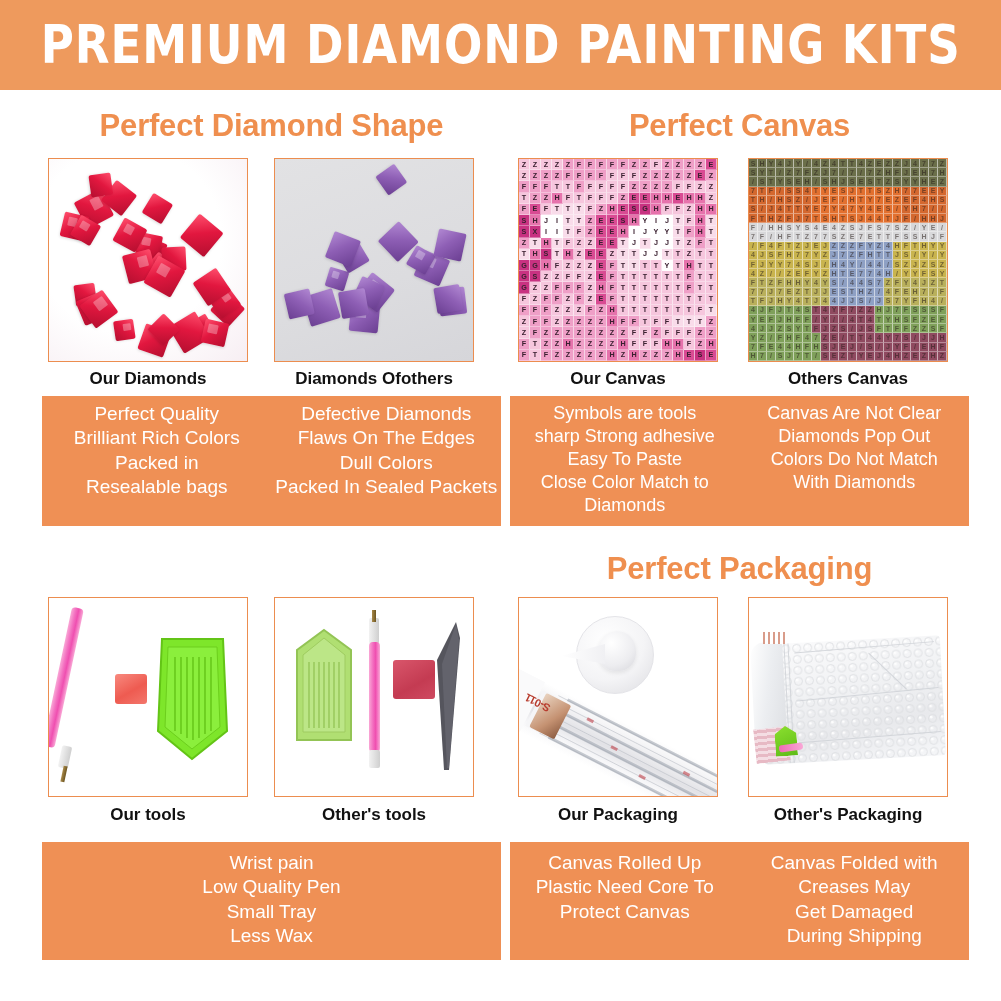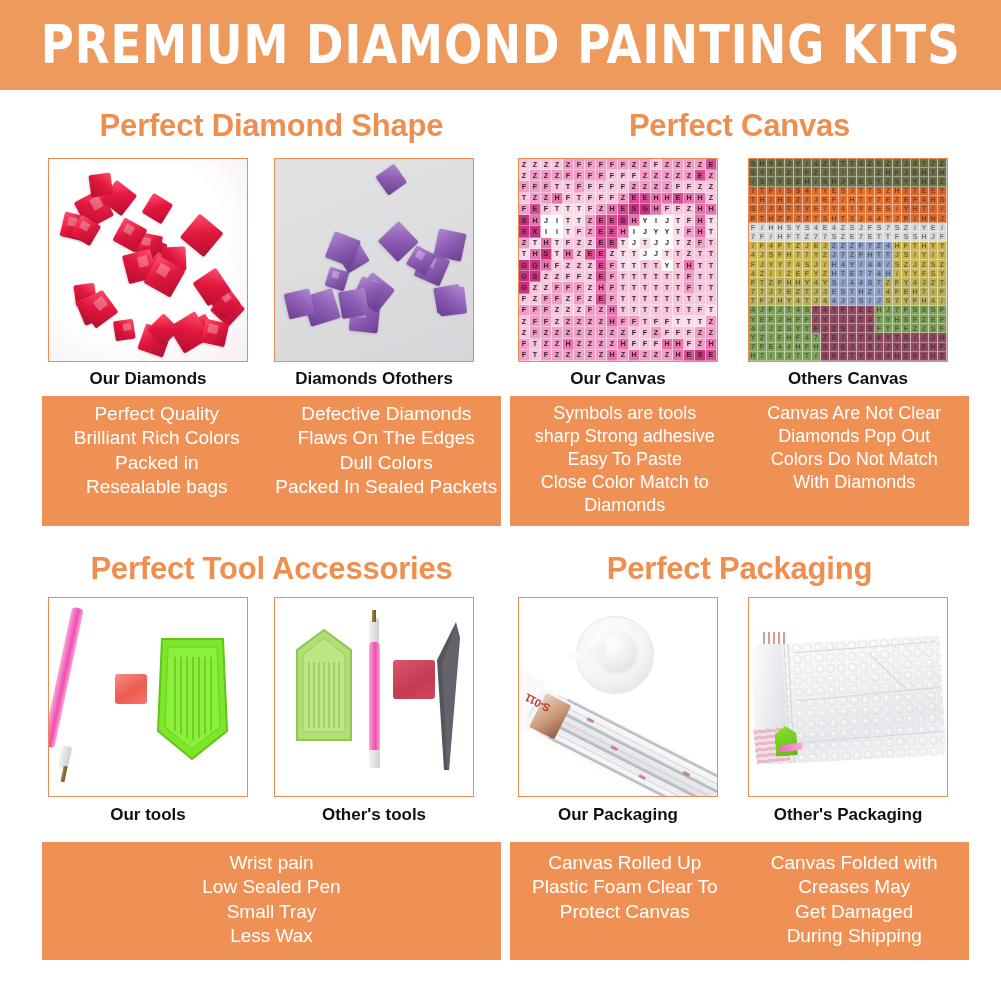--- a/index.html
+++ b/index.html
@@ -196,21 +196,20 @@
 <body>
 
 <div class="page">
 
   <div class="header">
     <div class="header-title">PREMIUM DIAMOND PAINTING KITS</div>
   </div>
 
   <div class="sec-title" id="title-shape">Perfect Diamond Shape</div>
   <div class="sec-title" id="title-canvas">Perfect Canvas</div>
-  <div class="sec-title" id="title-tools">Perfect Tool Accessories</div>
   <div class="sec-title" id="title-packaging">Perfect Packaging</div>
 
   <div class="photo" id="ph-our-diamonds">
     <div class="inner bg-white-pink" id="art-our-diamonds">
         <div class="gem" style="left: 29.7566px; top: 35.2432px; width: 29.8278px; height: 29.8278px; transform: rotate(62.0029deg);">
           <i style="background: linear-gradient(135deg, rgb(255, 79, 109) 0%, rgb(226, 23, 63) 45%, rgb(181, 15, 48) 100%); box-shadow: rgba(0, 0, 0, 0.15) 0px 1px 3px;"></i>
           <div class="facet"></div>
         </div>
         <div class="gem" style="left: 26.2881px; top: 125.451px; width: 20.7008px; height: 20.7008px; transform: rotate(81.86deg);">
           <i style="background: linear-gradient(135deg, rgb(255, 79, 109) 0%, rgb(226, 23, 63) 45%, rgb(181, 15, 48) 100%); box-shadow: rgba(0, 0, 0, 0.15) 0px 1px 3px;"></i>
@@ -1378,30 +1377,30 @@
   </div>
 
   <div class="caption" id="cap-our-tools">Our tools</div>
   <div class="caption" id="cap-other-tools">Other's tools</div>
   <div class="caption" id="cap-our-packaging">Our Packaging</div>
   <div class="caption" id="cap-other-packaging">Other's Packaging</div>
 
   <div class="panel" id="panel-tools">
     <div class="col">
       <p>Wrist pain</p>
-      <p>Low Sealed Pen</p>
+      <p>Low Quality Pen</p>
       <p>Small Tray</p>
       <p>Less Wax</p>
     </div>
   </div>
 
   <div class="panel" id="panel-packaging">
     <div class="col">
       <p>Canvas Rolled Up</p>
-      <p>Plastic Foam Clear To</p>
+      <p>Plastic Need Core To</p>
       <p>Protect Canvas</p>
     </div>
     <div class="col">
       <p>Canvas Folded with</p>
       <p>Creases May</p>
       <p>Get Damaged</p>
       <p>During Shipping</p>
     </div>
   </div>
 

